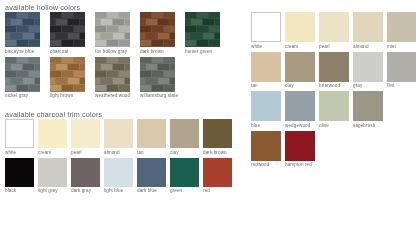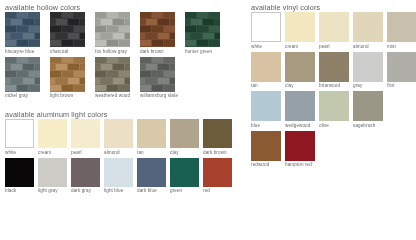--- a/index.html
+++ b/index.html
@@ -286,21 +286,21 @@
                 <i style="left: 0px; top: 28px; width: 11px; height: 6px; background: rgb(127, 130, 127);"></i>
                 <i style="left: 12px; top: 28px; width: 11px; height: 6px; background: rgb(84, 87, 84);"></i>
                 <i style="left: 24px; top: 28px; width: 11px; height: 6px; background: rgb(94, 97, 94);"></i>
               </div>
             </div>
             <div class="swatch-label">williamsburg slate</div>
           </div>
         </div>
       </div>
 
-    <div class="section-title" id="alum-title">available aluminum light colors</div>
+    <div class="section-title" id="alum-title">available charcoal trim colors</div>
     <div id="alum-grid">
         <div class="swatch-row">
           <div class="swatch-cell">
             <div class="swatch bordered" style="background: rgb(255, 255, 255);"></div>
             <div class="swatch-label">white</div>
           </div>
           <div class="swatch-cell">
             <div class="swatch" style="background: rgb(247, 238, 200);"></div>
             <div class="swatch-label">cream</div>
           </div>
@@ -352,21 +352,20 @@
           </div>
           <div class="swatch-cell">
             <div class="swatch" style="background: rgb(168, 64, 46);"></div>
             <div class="swatch-label">red</div>
           </div>
         </div>
       </div>
   </div>
 
   <div class="col-right">
-    <div class="section-title" id="vinyl-title">available vinyl colors</div>
     <div id="vinyl-grid">
         <div class="swatch-row">
           <div class="swatch-cell">
             <div class="swatch bordered" style="background: rgb(255, 255, 255);"></div>
             <div class="swatch-label">white</div>
           </div>
           <div class="swatch-cell">
             <div class="swatch" style="background: rgb(242, 231, 190);"></div>
             <div class="swatch-label">cream</div>
           </div>

